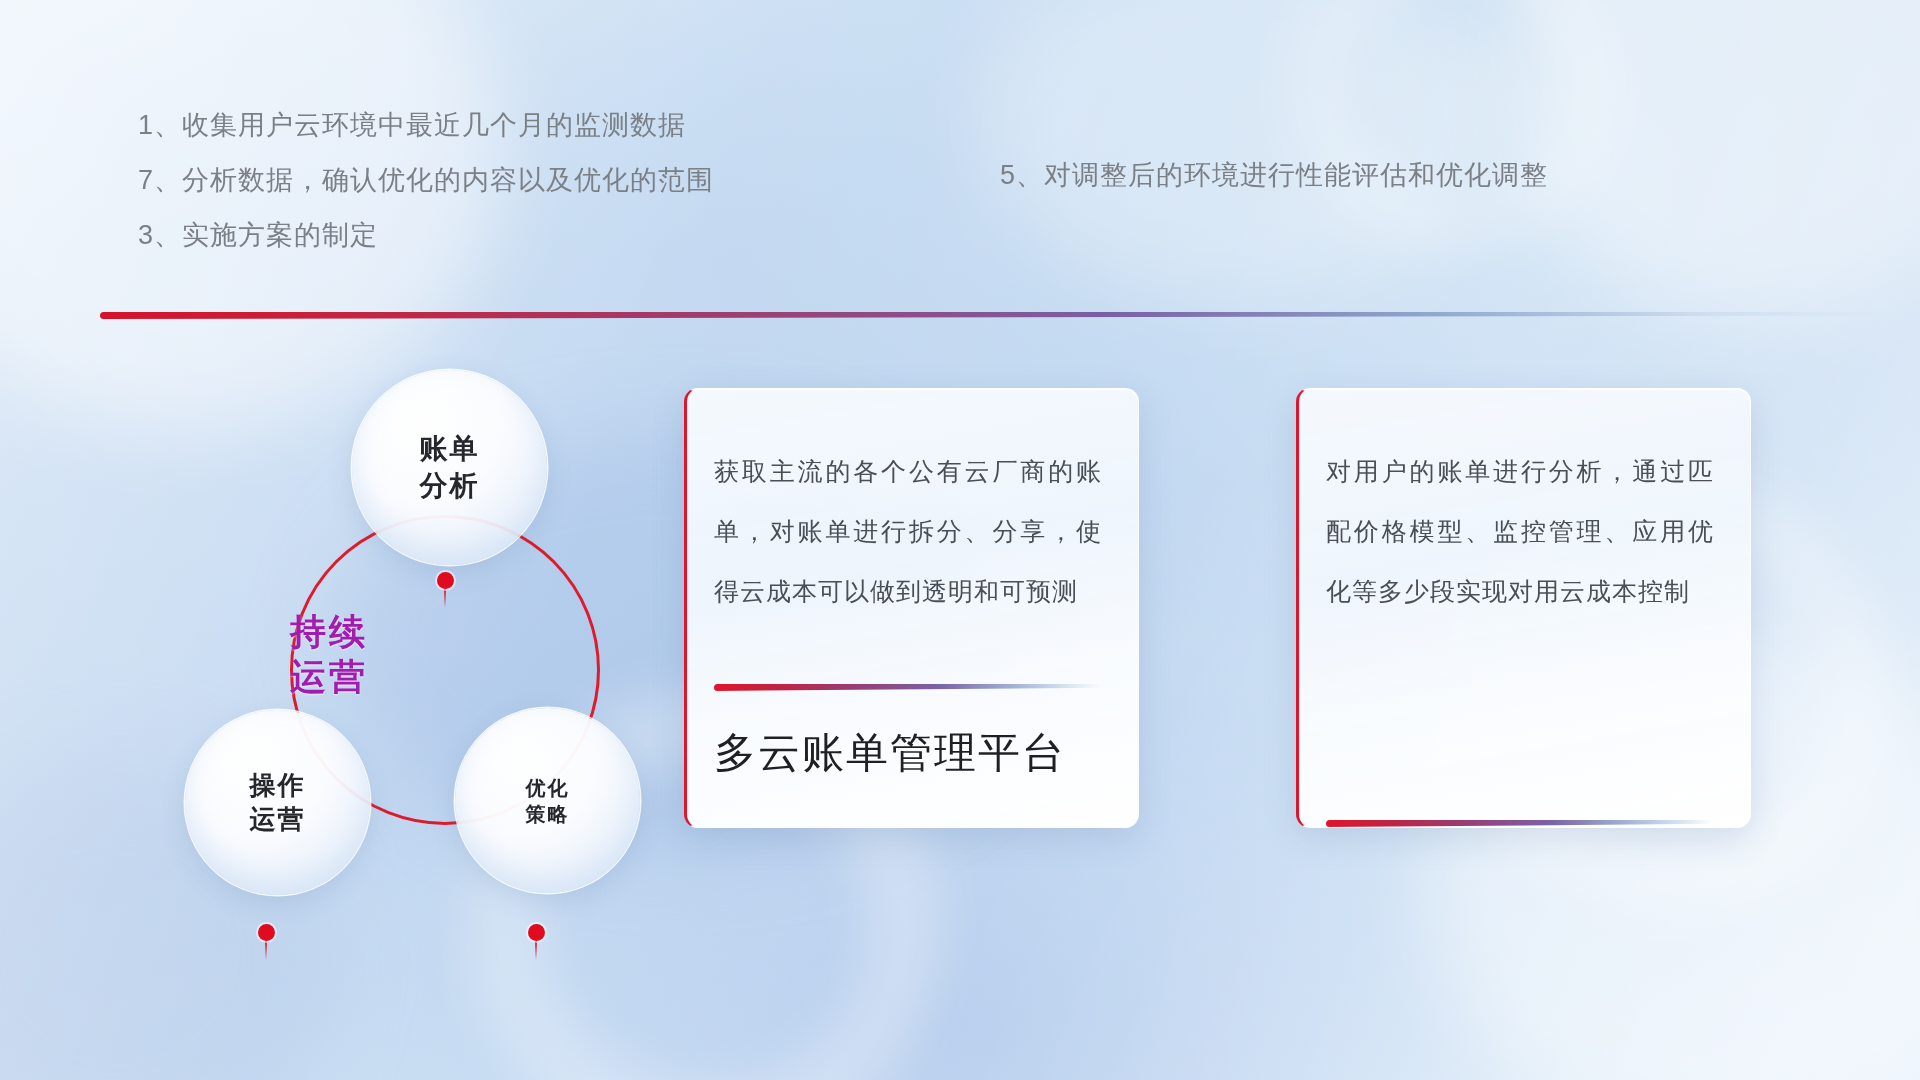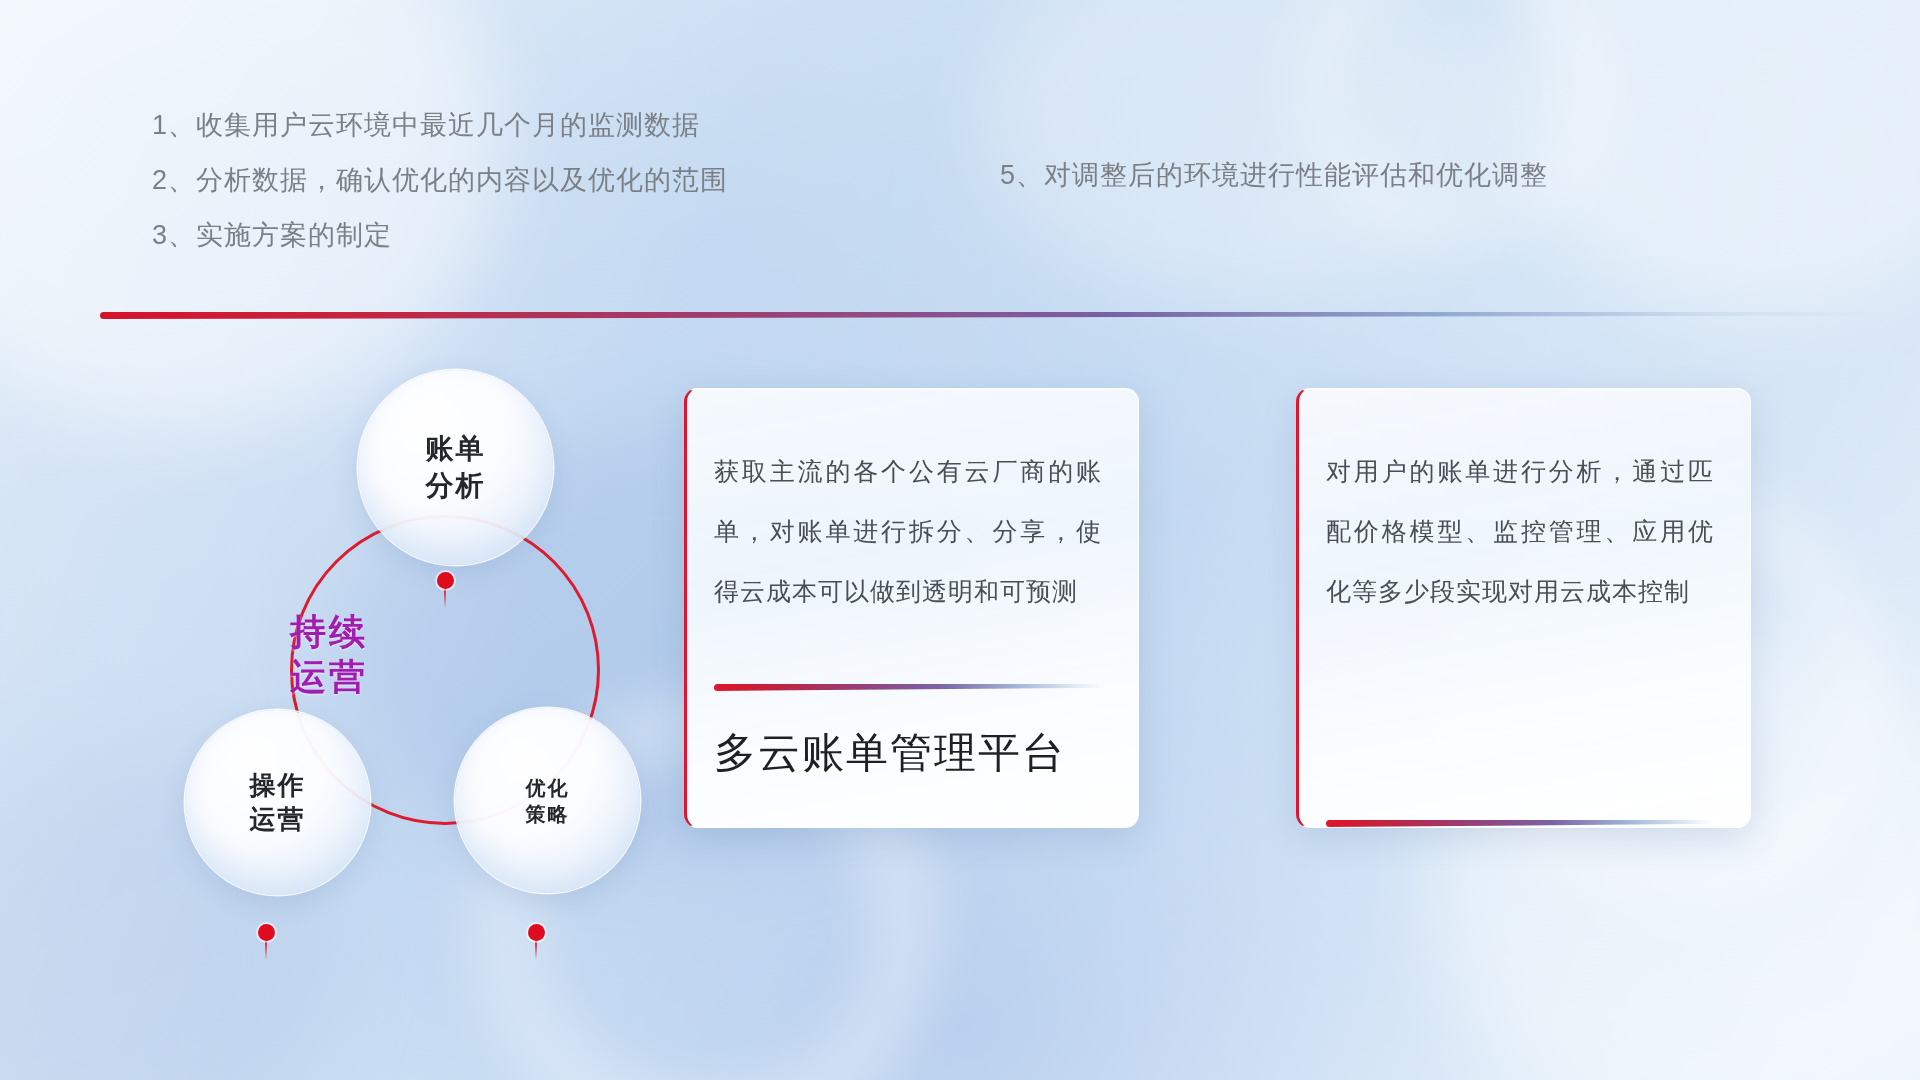--- a/index.html
+++ b/index.html
@@ -37,21 +37,21 @@
     border:70px solid rgba(255,255,255,0.30);
     filter:blur(26px);
   }
   .r1 { width:470px; height:470px; left:470px; top:690px; }
   .r2 { width:430px; height:430px; left:1460px; top:480px; border-width:60px; border-color:rgba(255,255,255,0.34); }
   .r3 { width:330px; height:330px; left:1290px; top:-80px; border-width:52px; border-color:rgba(255,255,255,0.26); }
 
   
   #bullets { position:absolute; left:0; top:0; width:1920px; }
   .col { position:absolute; }
-  .col-left { left:152px; top:98px; }
+  .col-left { left:138px; top:98px; }
   .col-right { left:1000px; top:148px; }
   .bullet {
     color:#7b7f86;
     font-size:27px;
     line-height:55px;
     letter-spacing:1px;
     white-space:nowrap;
   }
 
   
@@ -79,21 +79,21 @@
     box-shadow:
       0 0 0 1.5px rgba(255,255,255,0.85),
       0 8px 26px rgba(80,110,160,0.16),
       inset 0 -14px 26px rgba(190,212,240,0.40);
     display:flex; flex-direction:column;
     align-items:center; justify-content:center;
     color:#24272b;
     font-size:28px; font-weight:700;
     line-height:1.30; letter-spacing:2px;
   }
-  .bub-top    { left:258px; top:20px;  width:195px; height:195px; }
+  .bub-top    { left:252px; top:20px;  width:195px; height:195px; }
   .bub-left   { left:85px;  top:360px; width:185px; height:185px; font-size:26px; }
   .bub-right  { left:355px; top:358px; width:185px; height:185px; font-size:20px; }
   .center-label {
     position:absolute; left:190px; top:260px; width:310px;
     text-align:left;
     color:#a21caf;
     font-size:36px; font-weight:800;
     line-height:1.24; letter-spacing:3px;
     text-shadow:0 1px 2px rgba(255,255,255,0.6);
   }
@@ -163,21 +163,21 @@
   <div class="blob b6"></div>
   <div class="ring r1"></div>
   <div class="ring r2"></div>
   <div class="ring r3"></div>
   <div class="bg-veil"></div>
 </div>
 
 <div id="bullets">
   <div class="col col-left">
     <div class="bullet">1、收集用户云环境中最近几个月的监测数据</div>
-    <div class="bullet">2、分析数据，确认优化的内容以及优化的范围</div>
+    <div class="bullet">7、分析数据，确认优化的内容以及优化的范围</div>
     <div class="bullet">3、实施方案的制定</div>
   </div>
   <div class="col col-right">
     <div class="bullet">5、对调整后的环境进行性能评估和优化调整</div>
   </div>
 </div>
 
 <div id="top-divider"></div>
 
 <div id="venn">

